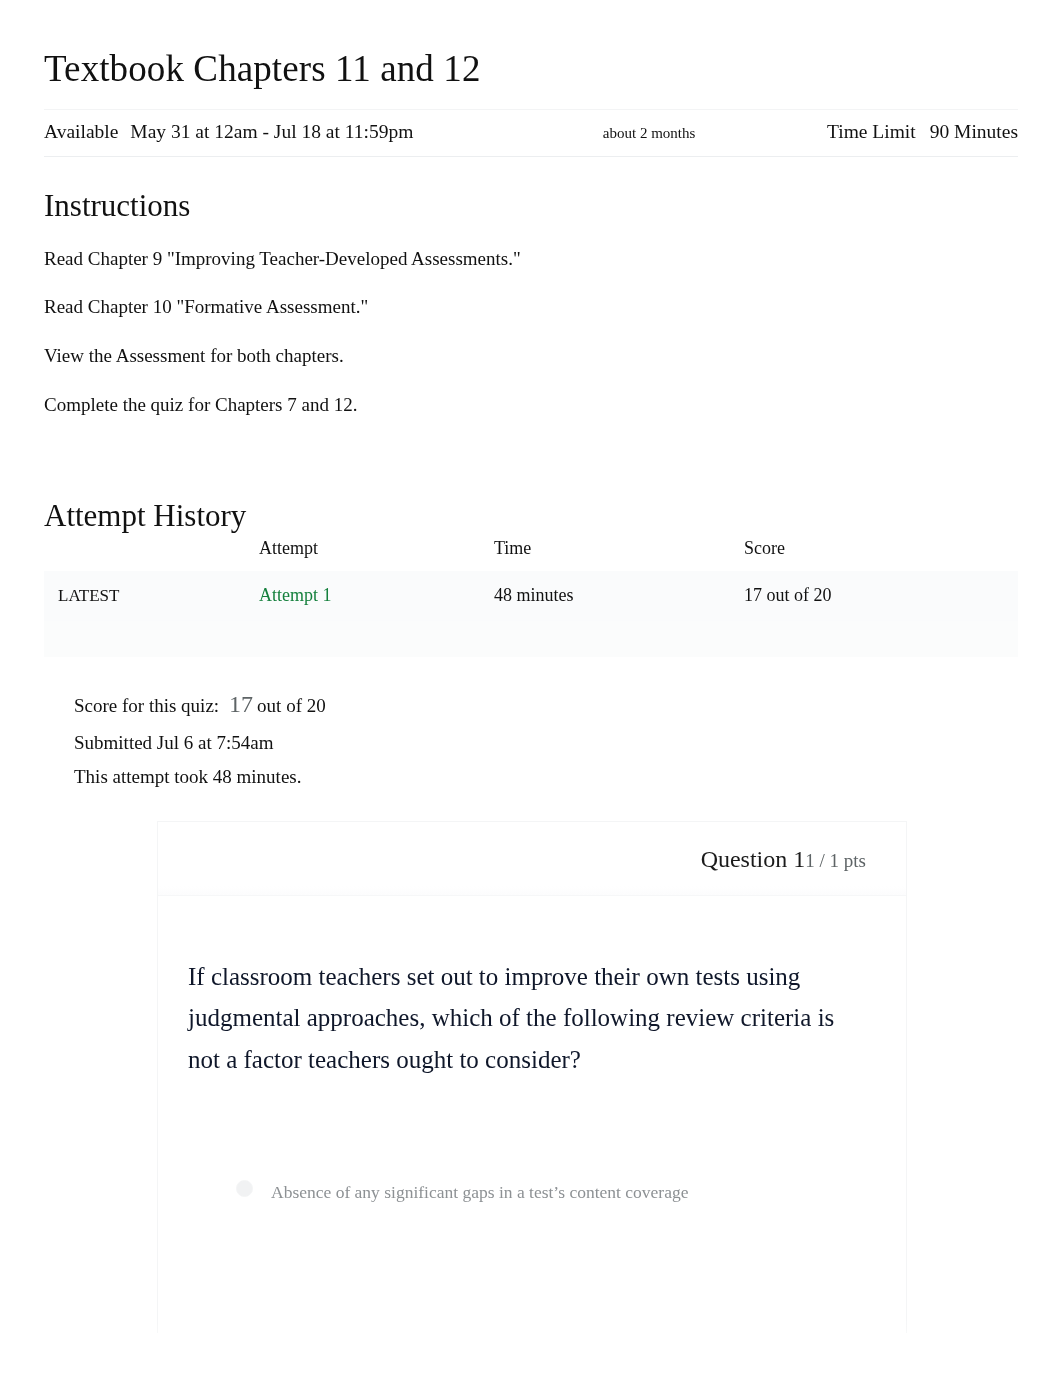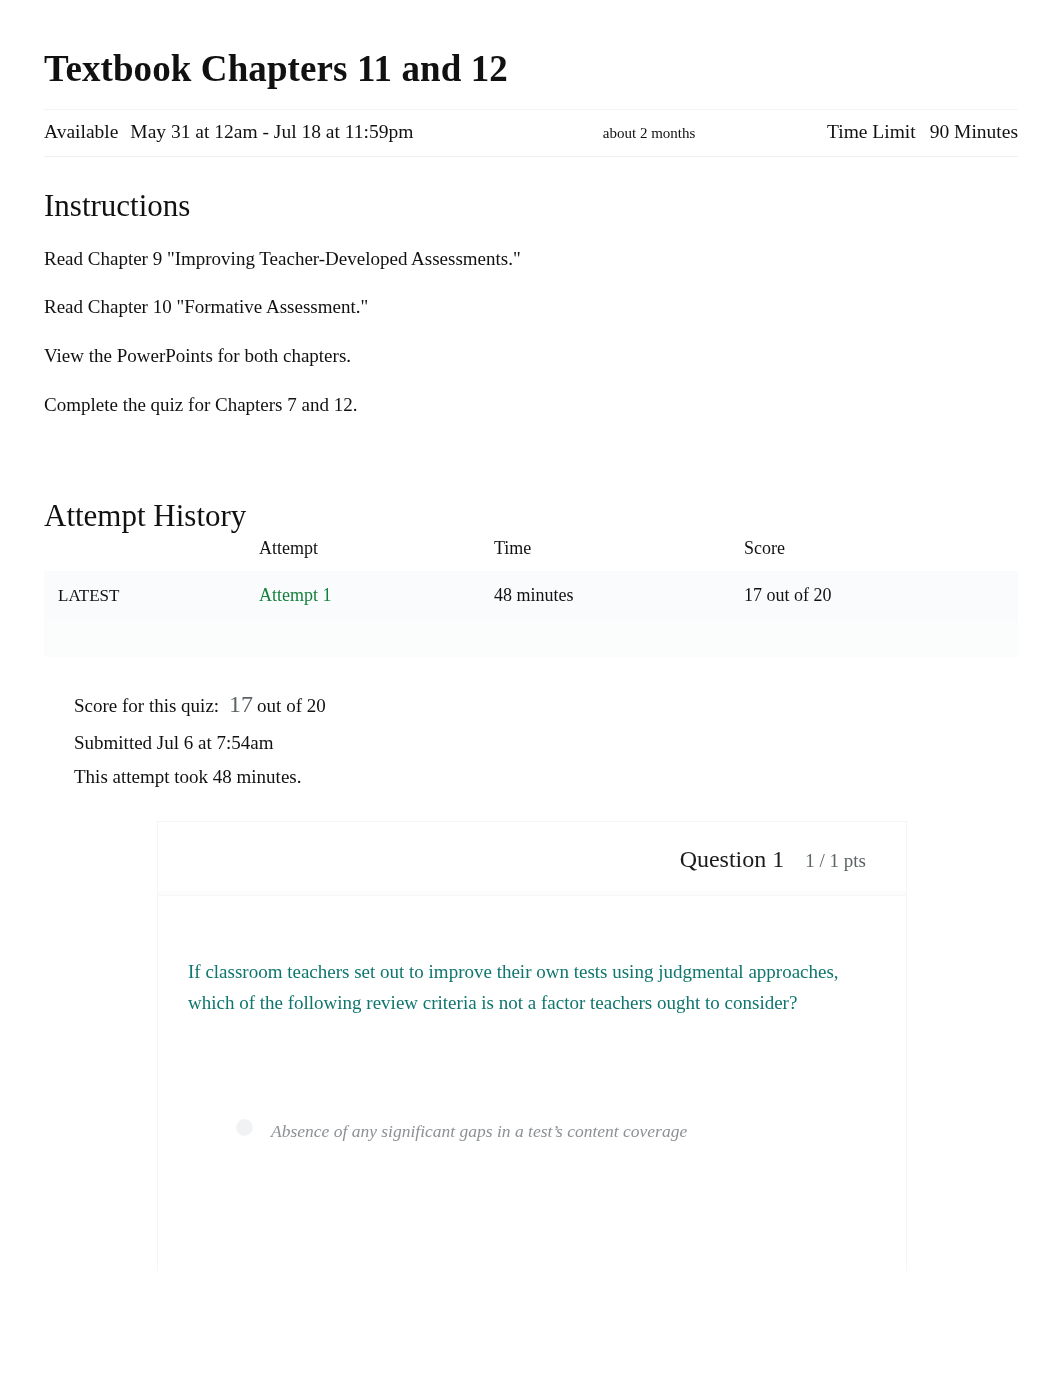--- a/index.html
+++ b/index.html
@@ -20,21 +20,21 @@
   .page {
     position: relative;
     width: 1062px;
     height: 1377px;
     padding: 0 44px;
   }
 
   
   .quiz-title {
     font-size: 37px;
-    font-weight: bold;
+    font-weight: normal;
     line-height: 1.15;
     color: #111111;
     margin: 0;
     padding-top: 48px;
     letter-spacing: 0.1px;
   }
 
   
   .meta-wrap {
     margin-top: 18px;
@@ -158,40 +158,38 @@
     background: linear-gradient(#ffffff 88%, #fcfcfd 100%);
   }
   .question-name {
     font-size: 24px;
     color: #1b1b1b;
     font-weight: normal;
   }
   .question-points {
     font-size: 19px;
     color: #5e6466;
-    margin-left: 21px;
   }
   .question-body {
     padding: 60px 44px 0 30px;
   }
   .question-text {
-    font-size: 19px;
+    font-size: 25px;
     line-height: 1.66;
-    color: #0f766e;
+    color: #0f172a;
     margin: 0;
   }
 
   .answers {
     margin-top: 92px;
     padding-bottom: 120px;
   }
   .answer-row {
     display: flex;
     padding: 8px 0 8px 48px;
-    font-style: italic;
   }
   .answer-radio {
     width: 17px;
     height: 17px;
     border-radius: 50%;
     background: #f1f2f3;
     border: 1px solid #f4f5f6;
     flex: 0 0 auto;
     margin-right: 18px;
   }
@@ -229,21 +227,21 @@
         </td>
       </tr>
     </tbody>
       </table>
   </div>
 
   <h2 class="section-title">Instructions</h2>
   <div class="instructions-body">
     <p>Read Chapter 9 "Improving Teacher-Developed Assessments."</p>
     <p>Read Chapter 10 "Formative Assessment."</p>
-    <p>View the PowerPoints for both chapters.</p>
+    <p>View the Assessment for both chapters.</p>
     <p>Complete the quiz for Chapters 7 and 12.</p>
   </div>
 
   <h2 class="section-title attempt-history-title">Attempt History</h2>
 
   <table class="history-table">
     <thead>
       <tr>
         <th class="col-latest"></th>
         <th class="col-attempt">Attempt</th>

